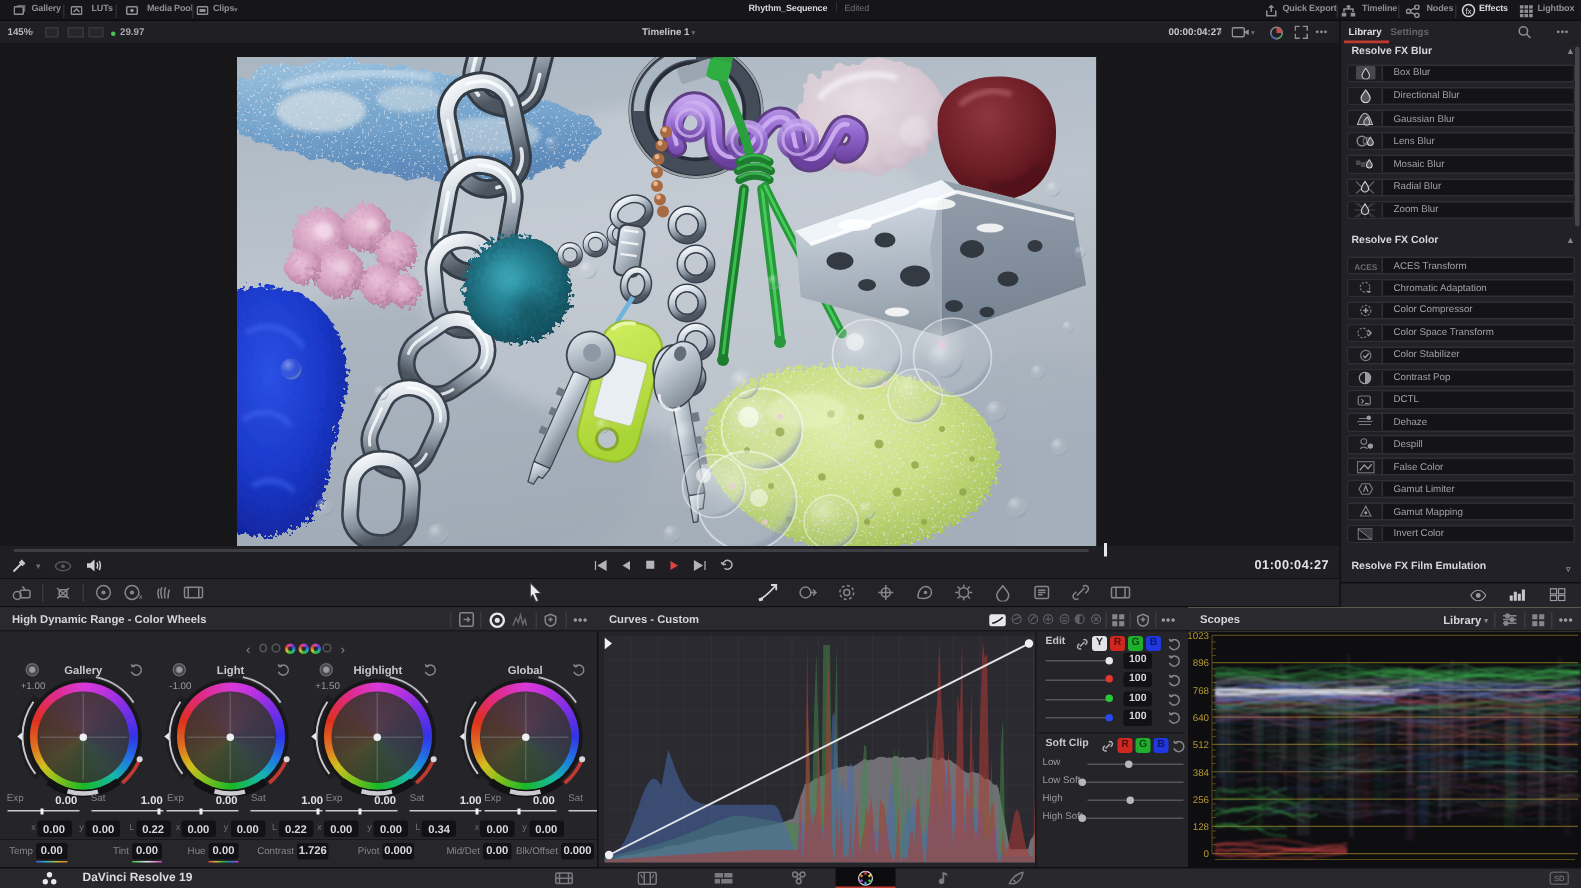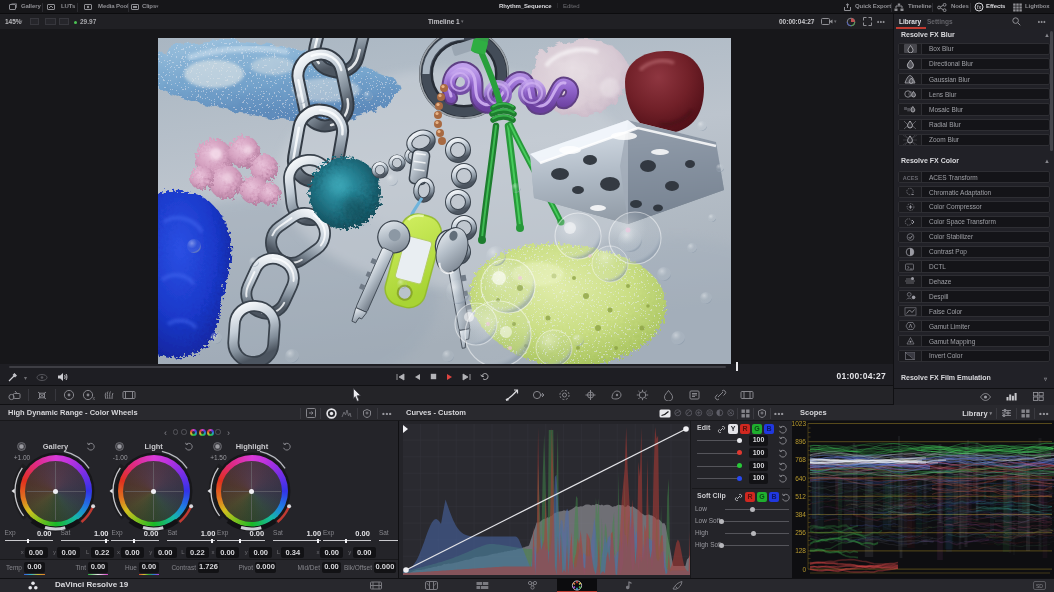--- a/index.html
+++ b/index.html
@@ -999,20 +999,42 @@
             <circle cx="87.1" cy="65.2" r="2" fill="#d8d8dc"></circle>
             <path d="M 72.9 79.9 A 38 38 0 0 1 26.1 79.9" stroke="#121215" stroke-width="5" fill="none"></path>
             <path d="M 59.3 86.7 A 38 38 0 0 1 39.0 86.5" stroke="#caccd2" stroke-width="3" fill="none"></path>
             <path d="M 5.5 50 l 3.2 -2.6 l 0 5.2 Z" fill="#e8e8ec"></path>
           </svg>
         </div>
 <div style="position:absolute;left:202.4px;top:36px;width:99px;height:102px;">
           <div style="position:absolute;left:0;right:0;top:1px;text-align:center;font-size:7.5px;font-weight:bold;color:#c9c9cd;">Highlight</div>
           <div style="position:absolute;left:11px;top:1px;width:9px;height:9px;border-radius:50%;border:1px solid #6a6a70;background:radial-gradient(circle at 50% 50%, #9a9aa0 0 30%, #3a3a40 60%);"></div>
           <div style="position:absolute;left:4px;top:12.5px;width:24px;text-align:center;font-size:6.5px;color:#9a9aa0;">+1.50</div>
+          <svg style="position:absolute;right:9px;top:1px;" width="10" height="9" viewBox="0 0 10 9">
+            <path d="M2.2 2.5 A3.4 3.4 0 1 1 1.6 5.8 M2.2 2.5 L1.6 0.8 M2.2 2.5 L4 2.2" stroke="#85858b" fill="none" stroke-width="1"></path>
+          </svg>
+          <div style="position:absolute;left:13.5px;top:14px;width:72px;height:72px;border-radius:50%;background:conic-gradient(from 0deg, #d83ad8, #c233de 6%, #7a2ee6 16%, #3333e8 25%, #1f7ce2 33%, #16b8a8 40%, #19b826 50%, #7cc01e 58%, #d2c01e 65%, #e07820 71%, #e0301e 80%, #e02a86 90%, #d83ad8 100%);box-shadow:0 0 0 2.5px #17171a;"></div>
+          <div style="position:absolute;left:19.0px;top:19.5px;width:61px;height:61px;border-radius:50%;background:radial-gradient(circle at 50% 42%, #403d37 0%, #37352f 55%, #2e2c29 100%);"></div>
+          <div style="position:absolute;left:19.0px;top:19.5px;width:61px;height:61px;border-radius:50%;background:conic-gradient(from 0deg, #d83ad8, #c233de 6%, #7a2ee6 16%, #3333e8 25%, #1f7ce2 33%, #16b8a8 40%, #19b826 50%, #7cc01e 58%, #d2c01e 65%, #e07820 71%, #e0301e 80%, #e02a86 90%, #d83ad8 100%);opacity:0.13;"></div>
+          <div style="position:absolute;left:20.5px;top:49.5px;width:58px;height:1px;background:#74747a;opacity:0.55;"></div>
+          <div style="position:absolute;left:49.0px;top:21px;width:1px;height:58px;background:#74747a;opacity:0.55;"></div>
+          <div style="position:absolute;left:47.0px;top:47.5px;width:5px;height:5px;border-radius:50%;background:#f0f0f4;"></div>
+          <svg style="position:absolute;left:0;top:0;" width="99" height="102" viewBox="0 0 99 102">
+            <path d="M 19.4 77.1 A 40.5 40.5 0 0 1 18.5 24.0" stroke="#1d1d20" stroke-width="5" fill="none"></path>
+            <path d="M 17.6 74.9 A 40.5 40.5 0 0 1 16.3 26.8" stroke="#c8c8cc" stroke-width="1.3" fill="none"></path>
+            <path d="M 57.9 10.4 A 40.5 40.5 0 0 1 83.1 27.4" stroke="#b8bac0" stroke-width="1.3" fill="none"></path>
+            <path d="M 87.1 65.2 A 40.5 40.5 0 0 1 75.5 81.0" stroke="#c03a32" stroke-width="2.4" fill="none"></path>
+            <circle cx="87.1" cy="65.2" r="2" fill="#d8d8dc"></circle>
+            <path d="M 72.9 79.9 A 38 38 0 0 1 26.1 79.9" stroke="#121215" stroke-width="5" fill="none"></path>
+            <path d="M 59.3 86.7 A 38 38 0 0 1 39.0 86.5" stroke="#caccd2" stroke-width="3" fill="none"></path>
+            <path d="M 5.5 50 l 3.2 -2.6 l 0 5.2 Z" fill="#e8e8ec"></path>
+          </svg>
+        </div>
+<div style="position:absolute;left:300.6px;top:36px;width:99px;height:102px;">
+          <div style="position:absolute;left:0;right:0;top:1px;text-align:center;font-size:7.5px;font-weight:bold;color:#c9c9cd;">Global</div>
           <svg style="position:absolute;right:9px;top:1px;" width="10" height="9" viewBox="0 0 10 9">
             <path d="M2.2 2.5 A3.4 3.4 0 1 1 1.6 5.8 M2.2 2.5 L1.6 0.8 M2.2 2.5 L4 2.2" stroke="#85858b" fill="none" stroke-width="1"></path>
           </svg>
           <div style="position:absolute;left:13.5px;top:14px;width:72px;height:72px;border-radius:50%;background:conic-gradient(from 0deg, #d83ad8, #c233de 6%, #7a2ee6 16%, #3333e8 25%, #1f7ce2 33%, #16b8a8 40%, #19b826 50%, #7cc01e 58%, #d2c01e 65%, #e07820 71%, #e0301e 80%, #e02a86 90%, #d83ad8 100%);box-shadow:0 0 0 2.5px #17171a;"></div>
           <div style="position:absolute;left:19.0px;top:19.5px;width:61px;height:61px;border-radius:50%;background:radial-gradient(circle at 50% 42%, #403d37 0%, #37352f 55%, #2e2c29 100%);"></div>
           <div style="position:absolute;left:19.0px;top:19.5px;width:61px;height:61px;border-radius:50%;background:conic-gradient(from 0deg, #d83ad8, #c233de 6%, #7a2ee6 16%, #3333e8 25%, #1f7ce2 33%, #16b8a8 40%, #19b826 50%, #7cc01e 58%, #d2c01e 65%, #e07820 71%, #e0301e 80%, #e02a86 90%, #d83ad8 100%);opacity:0.13;"></div>
           <div style="position:absolute;left:20.5px;top:49.5px;width:58px;height:1px;background:#74747a;opacity:0.55;"></div>
           <div style="position:absolute;left:49.0px;top:21px;width:1px;height:58px;background:#74747a;opacity:0.55;"></div>
           <div style="position:absolute;left:47.0px;top:47.5px;width:5px;height:5px;border-radius:50%;background:#f0f0f4;"></div>
           <svg style="position:absolute;left:0;top:0;" width="99" height="102" viewBox="0 0 99 102">

